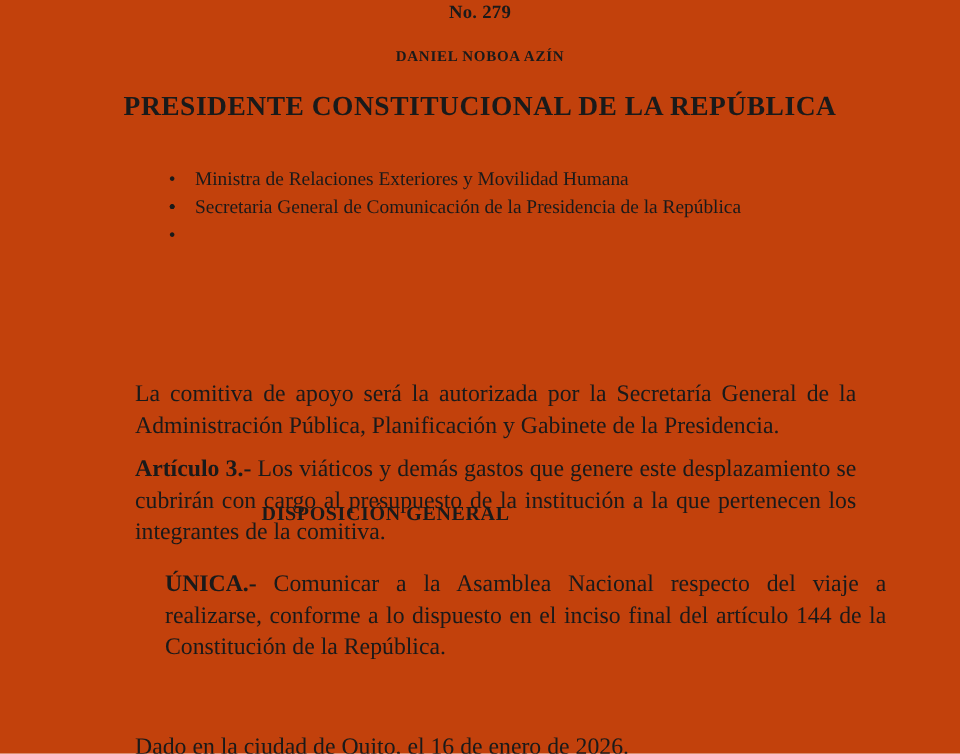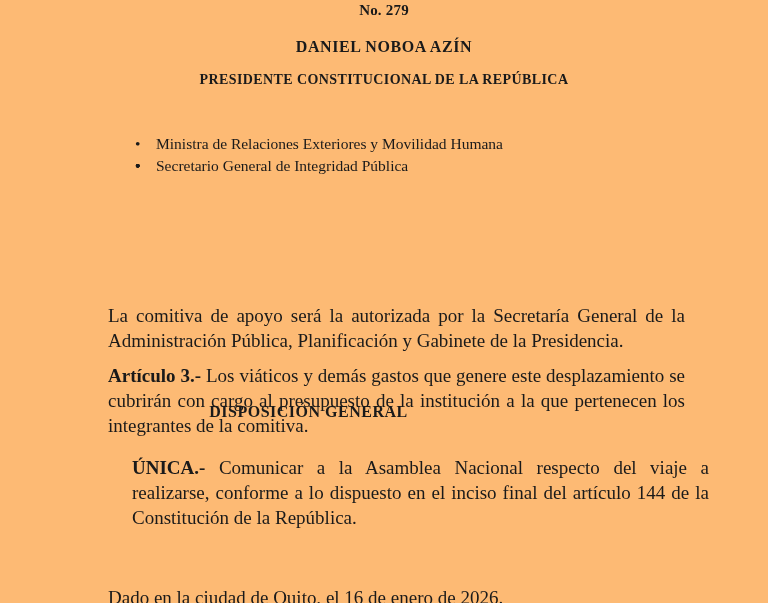--- a/index.html
+++ b/index.html
@@ -12,51 +12,51 @@
     height: 603px;
     overflow: hidden;
     font-family: "Liberation Serif", "DejaVu Serif", serif;
     color: #1a1a1a;
     -webkit-font-smoothing: antialiased;
   }
   .page {
     position: relative;
     width: 768px;
     height: 603px;
-    background: #fdba74;
+    background: #c2410c;
   }
   
   .doc-number {
     position: absolute;
     top: 2px;
     left: 0;
     width: 768px;
     text-align: center;
     font-size: 15px;
     font-weight: bold;
     letter-spacing: 0.2px;
   }
   .name-heading {
     position: absolute;
     top: 38px;
     left: 0;
     width: 768px;
     text-align: center;
-    font-size: 16px;
+    font-size: 12px;
     font-weight: bold;
     font-variant: small-caps;
     letter-spacing: 0.6px;
   }
   .title-heading {
     position: absolute;
     top: 72px;
     left: 0;
     width: 768px;
     text-align: center;
-    font-size: 14px;
+    font-size: 22px;
     font-weight: bold;
     font-variant: small-caps;
     letter-spacing: 0.4px;
   }
   .section-heading {
     position: absolute;
     top: 403px;
     left: 0;
     width: 617px;
     text-align: center;
@@ -130,24 +130,24 @@
       <span class="bullet">•</span>
     </li>
     <li>
       <span class="bullet">•</span>
     </li>
     <li>
       <span class="bullet">•</span>
     </li>
     <li>
       <span class="bullet">•</span>
+      <span>Secretaria General de Comunicación de la Presidencia de la República</span>
     </li>
     <li>
       <span class="bullet">•</span>
-      <span>Secretario General de Integridad Pública</span>
     </li>
   </ul>
 
   <p class="para p-comitiva">La comitiva de apoyo será la autorizada por la Secretaría General de la Administración Pública, Planificación y Gabinete de la Presidencia.</p>
 
   <p class="para p-articulo3">
     <b>Artículo 3.-</b><span> Los viáticos y demás gastos que genere este desplazamiento se cubrirán con cargo al presupuesto de la institución a la que pertenecen los integrantes de la comitiva.</span>
   </p>
 
   <div class="section-heading">DISPOSICIÓN GENERAL</div>

